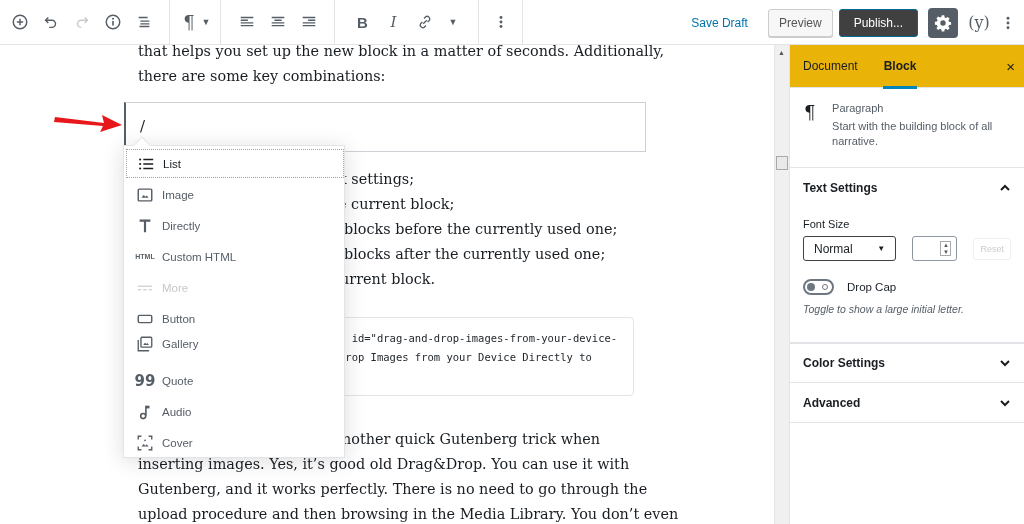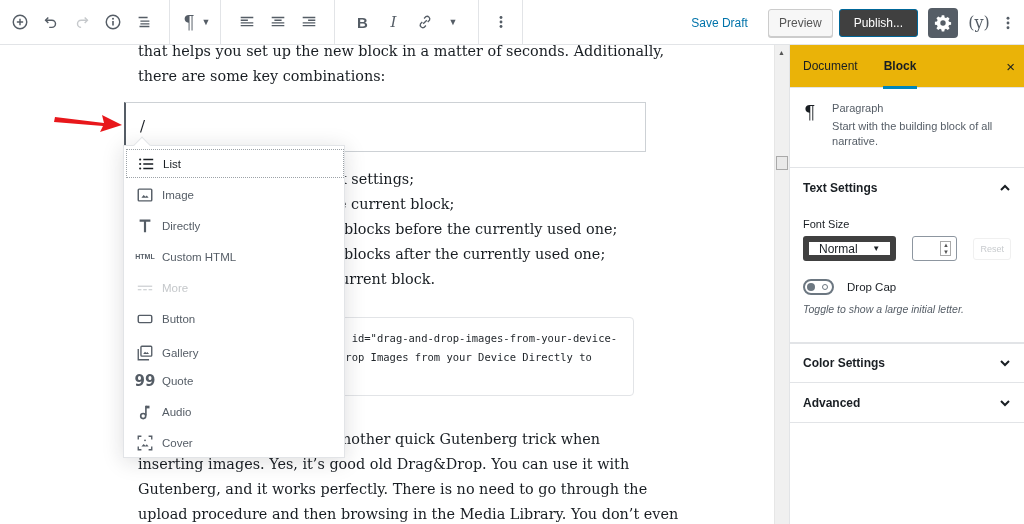--- a/index.html
+++ b/index.html
@@ -52,21 +52,21 @@
   .sb-tab.active::after { content: ""; position: absolute; left: 12px; right: 12px; bottom: -1px; height: 3px; background: #0085ba; }
   .sb-close { position: absolute; right: 9px; top: 13px; font-size: 15px; color: #191e23; cursor: pointer; }
   .block-card { padding: 14px 14px 14px 14px; display: flex; border-bottom: 1px solid #e2e4e7; height: 80px; }
   .block-card .bicon { width: 33px; font-size: 18px; color: #191e23; font-family: "DejaVu Serif", serif; }
   .block-card .btitle { font-size: 11px; color: #555d66; }
   .block-card .bdesc { font-size: 11px; color: #555d66; line-height: 15px; margin-top: 5px; }
   .panel-head { height: 40px; display: flex; align-items: center; justify-content: space-between; padding: 0 13px; font-size: 12px; font-weight: 600; color: #191e23; border-bottom: 1px solid #e2e4e7; cursor: pointer; }
   .panel-body { padding: 4px 13px 0 13px; height: 135px; border-bottom: 1px solid #e2e4e7; position: relative; }
   .fs-label { font-size: 11px; color: #191e23; margin-top: 6px; }
   .fs-row { display: flex; align-items: center; margin-top: 6px; }
-  .fs-select { width: 94px; height: 25px; border: 6px solid #404040; border-radius: 3px; font-size: 12px; display: flex; align-items: center; justify-content: space-between; padding: 0 10px; color: #191e23; }
+  .fs-select { width: 94px; height: 25px; border: 1px solid #404040; border-radius: 3px; font-size: 12px; display: flex; align-items: center; justify-content: space-between; padding: 0 10px; color: #191e23; }
   .fs-num { width: 46px; height: 25px; border: 1px solid #8d96a0; border-radius: 3px; margin-left: 16px; position: relative; }
   .fs-num .spin { position: absolute; right: 5px; top: 4px; width: 11px; height: 15px; border: 1px solid #aaa; font-size: 6px; line-height: 7px; text-align: center; color: #555; }
   .fs-reset { margin-left: 16px; height: 22px; padding: 0 6px; border: 1px solid #f0f0f0; border-radius: 3px; font-size: 9px; color: #c8cbce; display: flex; align-items: center; }
   .toggle-row { display: flex; align-items: center; margin-top: 18px; }
   .toggle { width: 31px; height: 16px; border: 2px solid #6c7781; border-radius: 9px; position: relative; }
   .toggle::before { content: ""; position: absolute; left: 2px; top: 2px; width: 8px; height: 8px; border-radius: 50%; background: #6c7781; }
   .toggle::after { content: ""; position: absolute; right: 4px; top: 3px; width: 4px; height: 4px; border-radius: 50%; border: 1px solid #6c7781; }
   .toggle-label { font-size: 11.5px; color: #191e23; margin-left: 13px; }
   .toggle-help { font-size: 10.5px; font-style: italic; color: #555d66; margin-top: 8px; }
 </style>
@@ -254,21 +254,21 @@
     <span>More</span>
   </div>
   <div class="ac-item" style="top:158px;">
     <span class="ac-icon">
         <svg viewBox="0 0 20 20">
           <rect x="2.5" y="6" width="15" height="8" rx="1.5" fill="none" stroke="#555d66" stroke-width="1.6"></rect>
         </svg>
       </span>
     <span>Button</span>
   </div>
-  <div class="ac-item" style="top:192px;">
+  <div class="ac-item" style="top:183px;">
     <span class="ac-icon">
         <svg viewBox="0 0 20 20">
           <rect x="5.5" y="2.5" width="12" height="11" rx="1" fill="none" stroke="#555d66" stroke-width="1.5"></rect>
           <path d="M2.5 5.5v12h12" fill="none" stroke="#555d66" stroke-width="1.5"></path>
           <path d="M8 11l2-2.5 1.5 1.5 1-1 2 2z" fill="#555d66"></path>
         </svg>
       </span>
     <span>Gallery</span>
   </div>
   <div class="ac-item" style="top:220px;">

